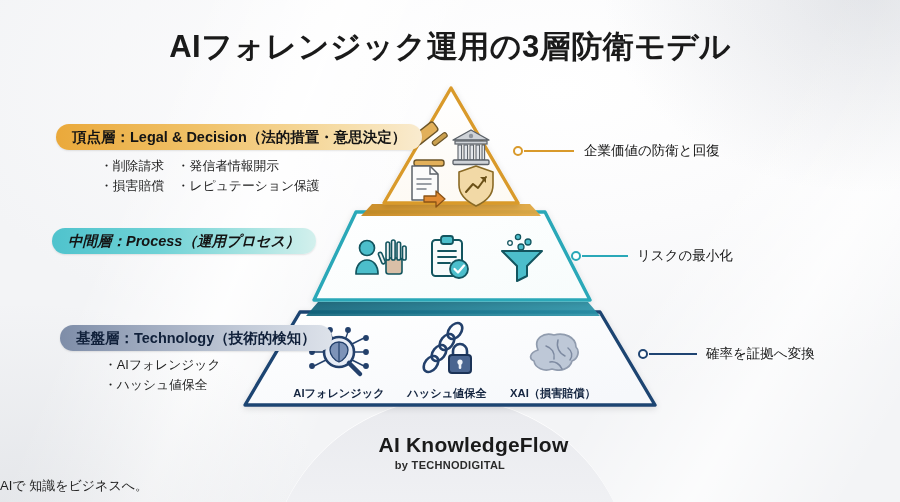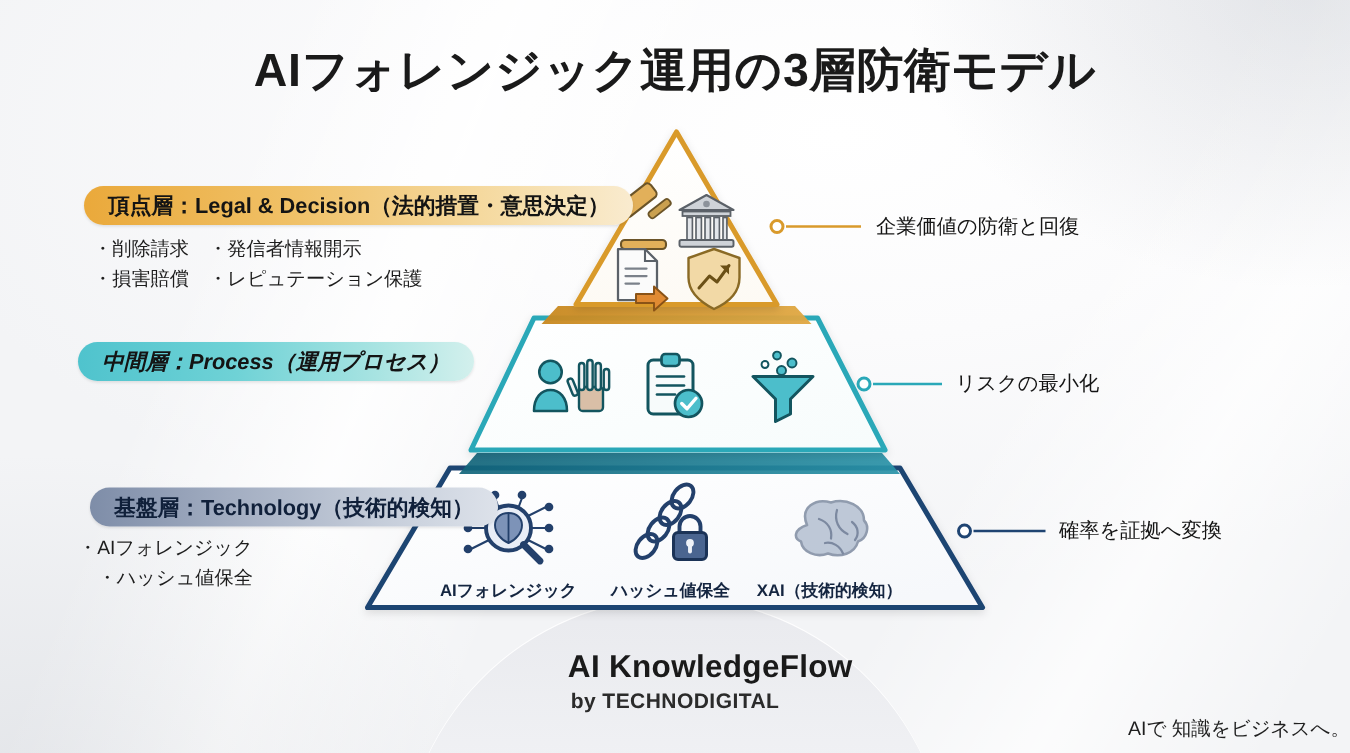--- a/index.html
+++ b/index.html
@@ -69,24 +69,24 @@
     font-style:italic;
   }
   .pill.navy{
     left:60px;top:325px;color:#10203a;
     background:linear-gradient(90deg,#7e8da8 0%,#a2adc1 34%,#c4ccd9 70%,#dde2ea 100%);
   }
 
   .bullets{
     position:absolute;font-size:12.8px;color:#1d1d1d;line-height:1.55;white-space:nowrap;
   }
-  .bullets div{display:block;}
+  .bullets div{display:block;margin-left:38px;}
   .b-gold{left:62px;top:156px;}
   .b-teal{left:58px;top:259px;}
-  .b-navy{left:52px;top:355px;text-align:right;}
+  .b-navy{left:66px;top:355px;}
 
   
   .anno{
     position:absolute;font-size:13.5px;font-weight:normal;color:#141414;white-space:nowrap;
   }
   .anno.a1{left:584px;top:142px;}
   .anno.a2{left:637px;top:247px;}
   .anno.a3{left:706px;top:345px;}
 
   
@@ -99,24 +99,24 @@
   .cap.c2{left:447px;}
   .cap.c3{left:553px;}
 
   
   .brand{
     position:absolute;left:0;right:0;top:433px;text-align:center;
     font-size:21px;font-weight:bold;color:#1a1a1a;letter-spacing:.2px;padding-left:47px;
   }
   .brand-sub{
     position:absolute;left:0;right:0;top:459px;text-align:center;
-    font-size:14px;font-weight:bold;color:#2b2b2b;letter-spacing:.3px;
+    font-size:11px;font-weight:bold;color:#2b2b2b;letter-spacing:.3px;
   }
   .tagline{
-    position:absolute;left:0;right:0;top:477px;text-align:right;
+    position:absolute;left:0;right:0;top:477px;text-align:left;
     font-size:13px;color:#1f1f1f;
   }
 </style>
 </head>
 <body>
 
 <div id="stage">
 
   <div class="sheen a"></div>
   <div class="sheen b"></div>
@@ -326,19 +326,19 @@
     <div>・AIフォレンジック</div>
     <div>・ハッシュ値保全</div>
   </div>
 
   <div class="anno a1">企業価値の防衛と回復</div>
   <div class="anno a2">リスクの最小化</div>
   <div class="anno a3">確率を証拠へ変換</div>
 
   <div class="cap c1">AIフォレンジック</div>
   <div class="cap c2">ハッシュ値保全</div>
-  <div class="cap c3">XAI（技術的検知）</div>
+  <div class="cap c3">XAI（損害賠償）</div>
 
   <div class="brand">AI KnowledgeFlow</div>
   <div class="brand-sub">by TECHNODIGITAL</div>
   <div class="tagline">AIで 知識をビジネスへ。</div>
 
 </div>
 
 </body></html>

